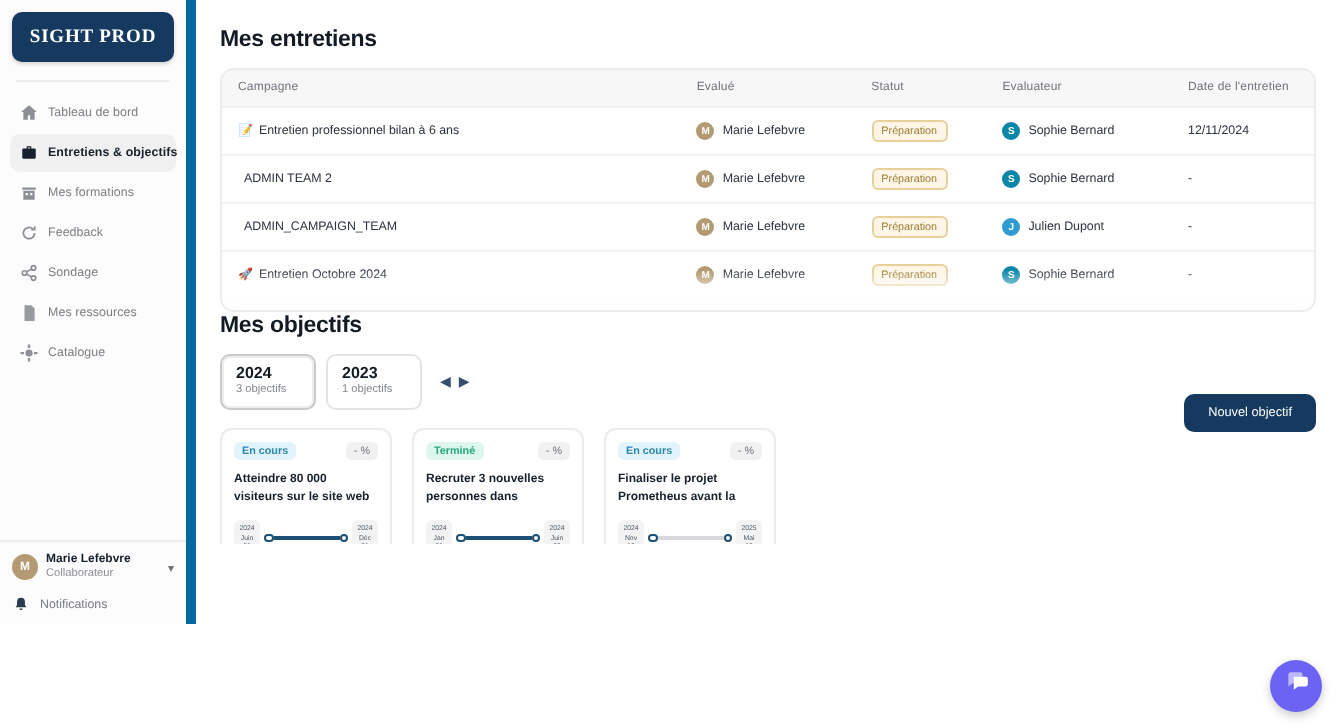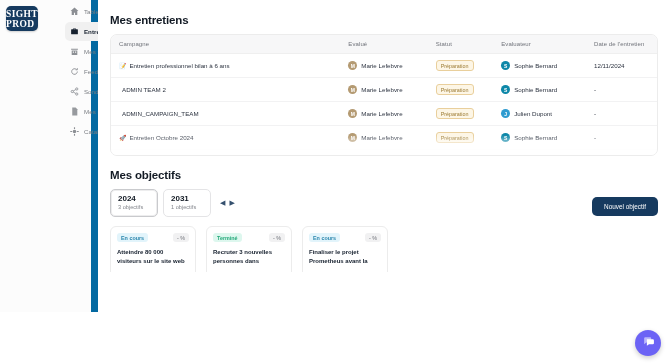--- a/index.html
+++ b/index.html
@@ -8,22 +8,22 @@
     font-family: "Liberation Sans", sans-serif;
     background: #ffffff;
     overflow: hidden;
   }
   .app { display: flex; width: 670px; height: 364px; position: relative; }
 
   
   .sidebar {
     width: 98px; height: 312px; flex: 0 0 98px;
     background: #fcfcfc;
-    border-right: 7px solid #0369a1;
-    display: flex; flex-direction: row;
+    border-right: 5px solid #0369a1;
+    display: flex; flex-direction: column;
     position: relative;
   }
   .logo-wrap { padding: 6px 6px 0 6px; }
   .logo {
     background: #163a5f;
     border-radius: 5px;
     height: 25px;
     display: flex; align-items: center; justify-content: center;
     box-shadow: 0 1px 2px rgba(0,0,0,.18);
   }
@@ -131,21 +131,21 @@
     font-size: 5.4px; padding: 1.5px 4px; border-radius: 3px;
   }
   .dash { color: #9a9da3; }
   .fade {
     position: absolute; left: 0; right: 0; bottom: 0; height: 20px;
     background: linear-gradient(to bottom, rgba(255,255,255,0), #ffffff 78%);
     pointer-events: none;
   }
 
   
-  .obj-head { margin-top: 13px; }
+  .obj-head { margin-top: 1px; }
   .years-row { display: flex; align-items: center; gap: 5px; margin-bottom: 9px; }
   .year-card {
     border: 1px solid #e4e4e6; border-radius: 5px;
     padding: 4px 7px 5px 7px; min-width: 48px; cursor: pointer; background: #fff;
   }
   .year-card.active { border-color: #c9cacd; box-shadow: 0 0 0 1px #ededee inset; }
   .year-num { font-size: 8px; font-weight: bold; color: #121a24; line-height: 1.2; }
   .year-sub { font-size: 5.6px; color: #83868c; line-height: 1.35; }
   .arrows { display: flex; gap: 4px; margin-left: 4px; }
   .arrows span { color: #35506e; font-size: 7px; cursor: pointer; }
@@ -436,21 +436,21 @@
 
     <div class="obj-head">
       <div class="sec-title">Mes objectifs</div>
 
       <div class="years-row">
         <div class="year-card active">
           <div class="year-num">2024</div>
           <div class="year-sub">3 objectifs</div>
         </div>
         <div class="year-card">
-          <div class="year-num">2031</div>
+          <div class="year-num">2023</div>
           <div class="year-sub">1 objectifs</div>
         </div>
         <div class="arrows">
           <span>◀</span>
           <span>▶</span>
         </div>
       </div>
 
       <button class="btn-new">Nouvel objectif</button>
 

